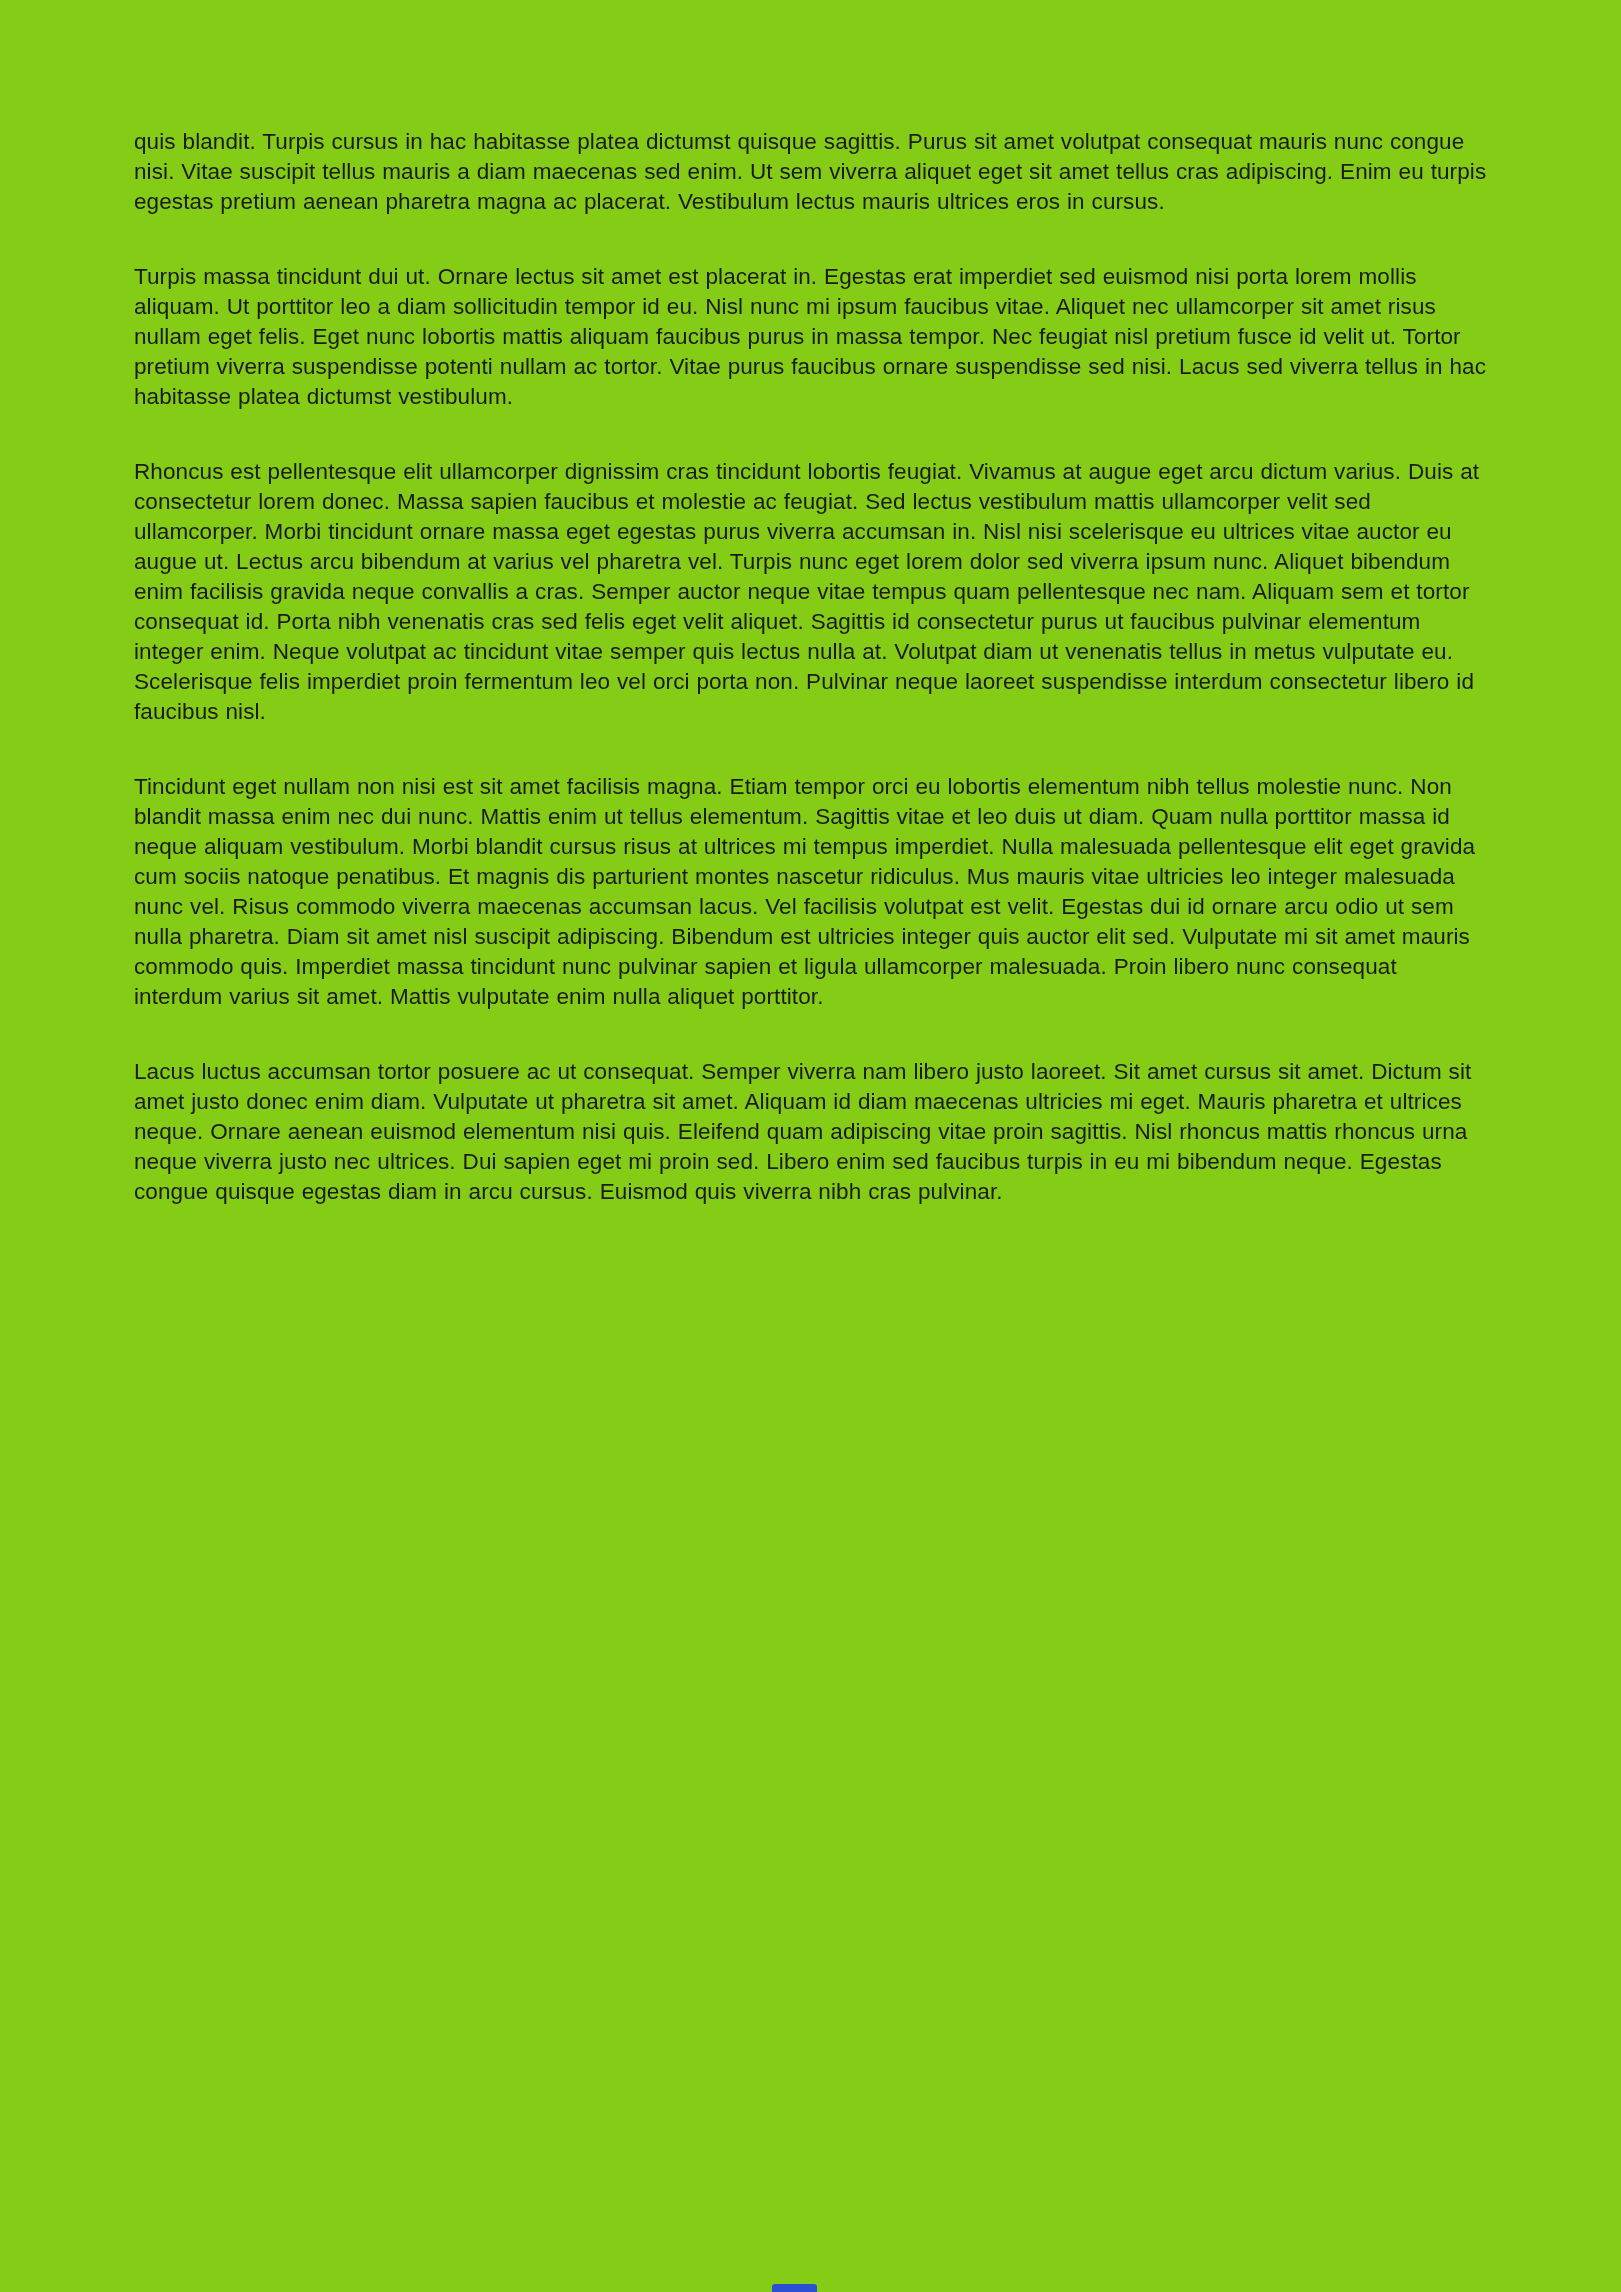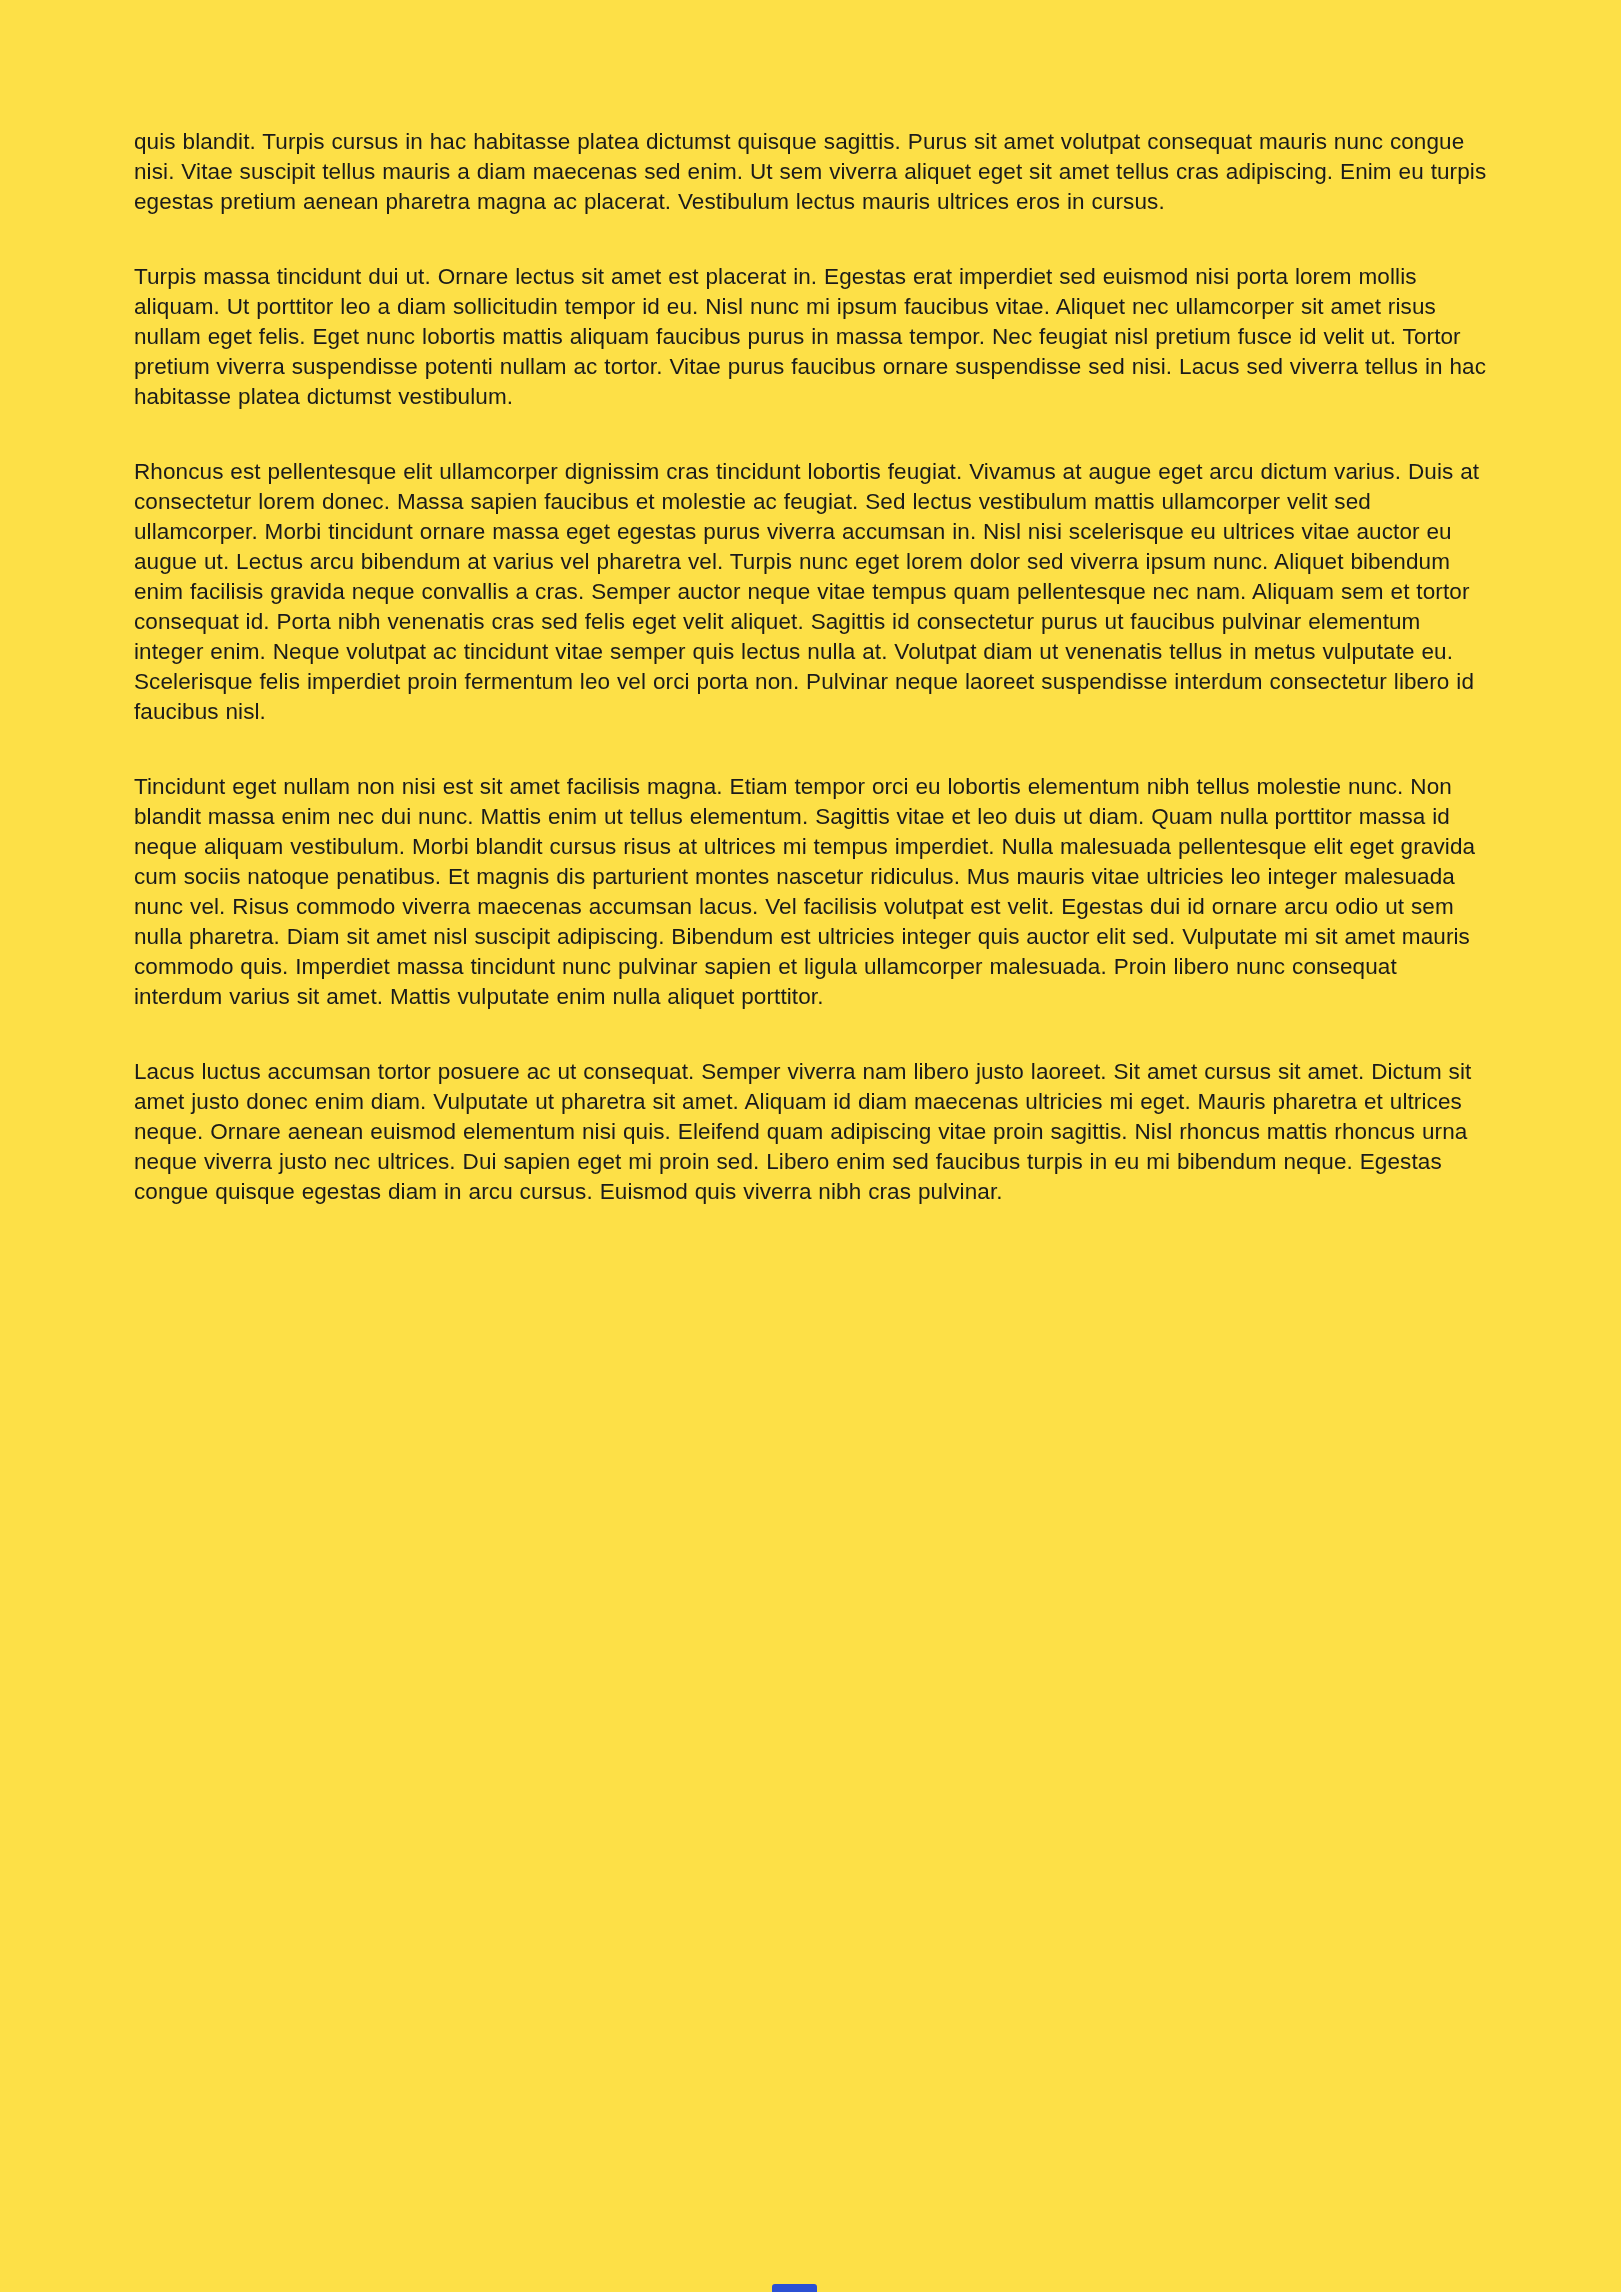--- a/index.html
+++ b/index.html
@@ -9,21 +9,21 @@
     height: 2293px;
     background: #ffffff;
     position: relative;
     overflow: hidden;
     font-family: "Liberation Sans", sans-serif;
   }
   .page {
     position: relative;
     width: 100%;
     height: 100%;
-    background: #fde047;
+    background: #84cc16;
   }
   .text-block {
     position: absolute;
     left: 134px;
     top: 127px;
     width: 1355px;
   }
   .para {
     font-size: 22.5px;
     line-height: 30px;

